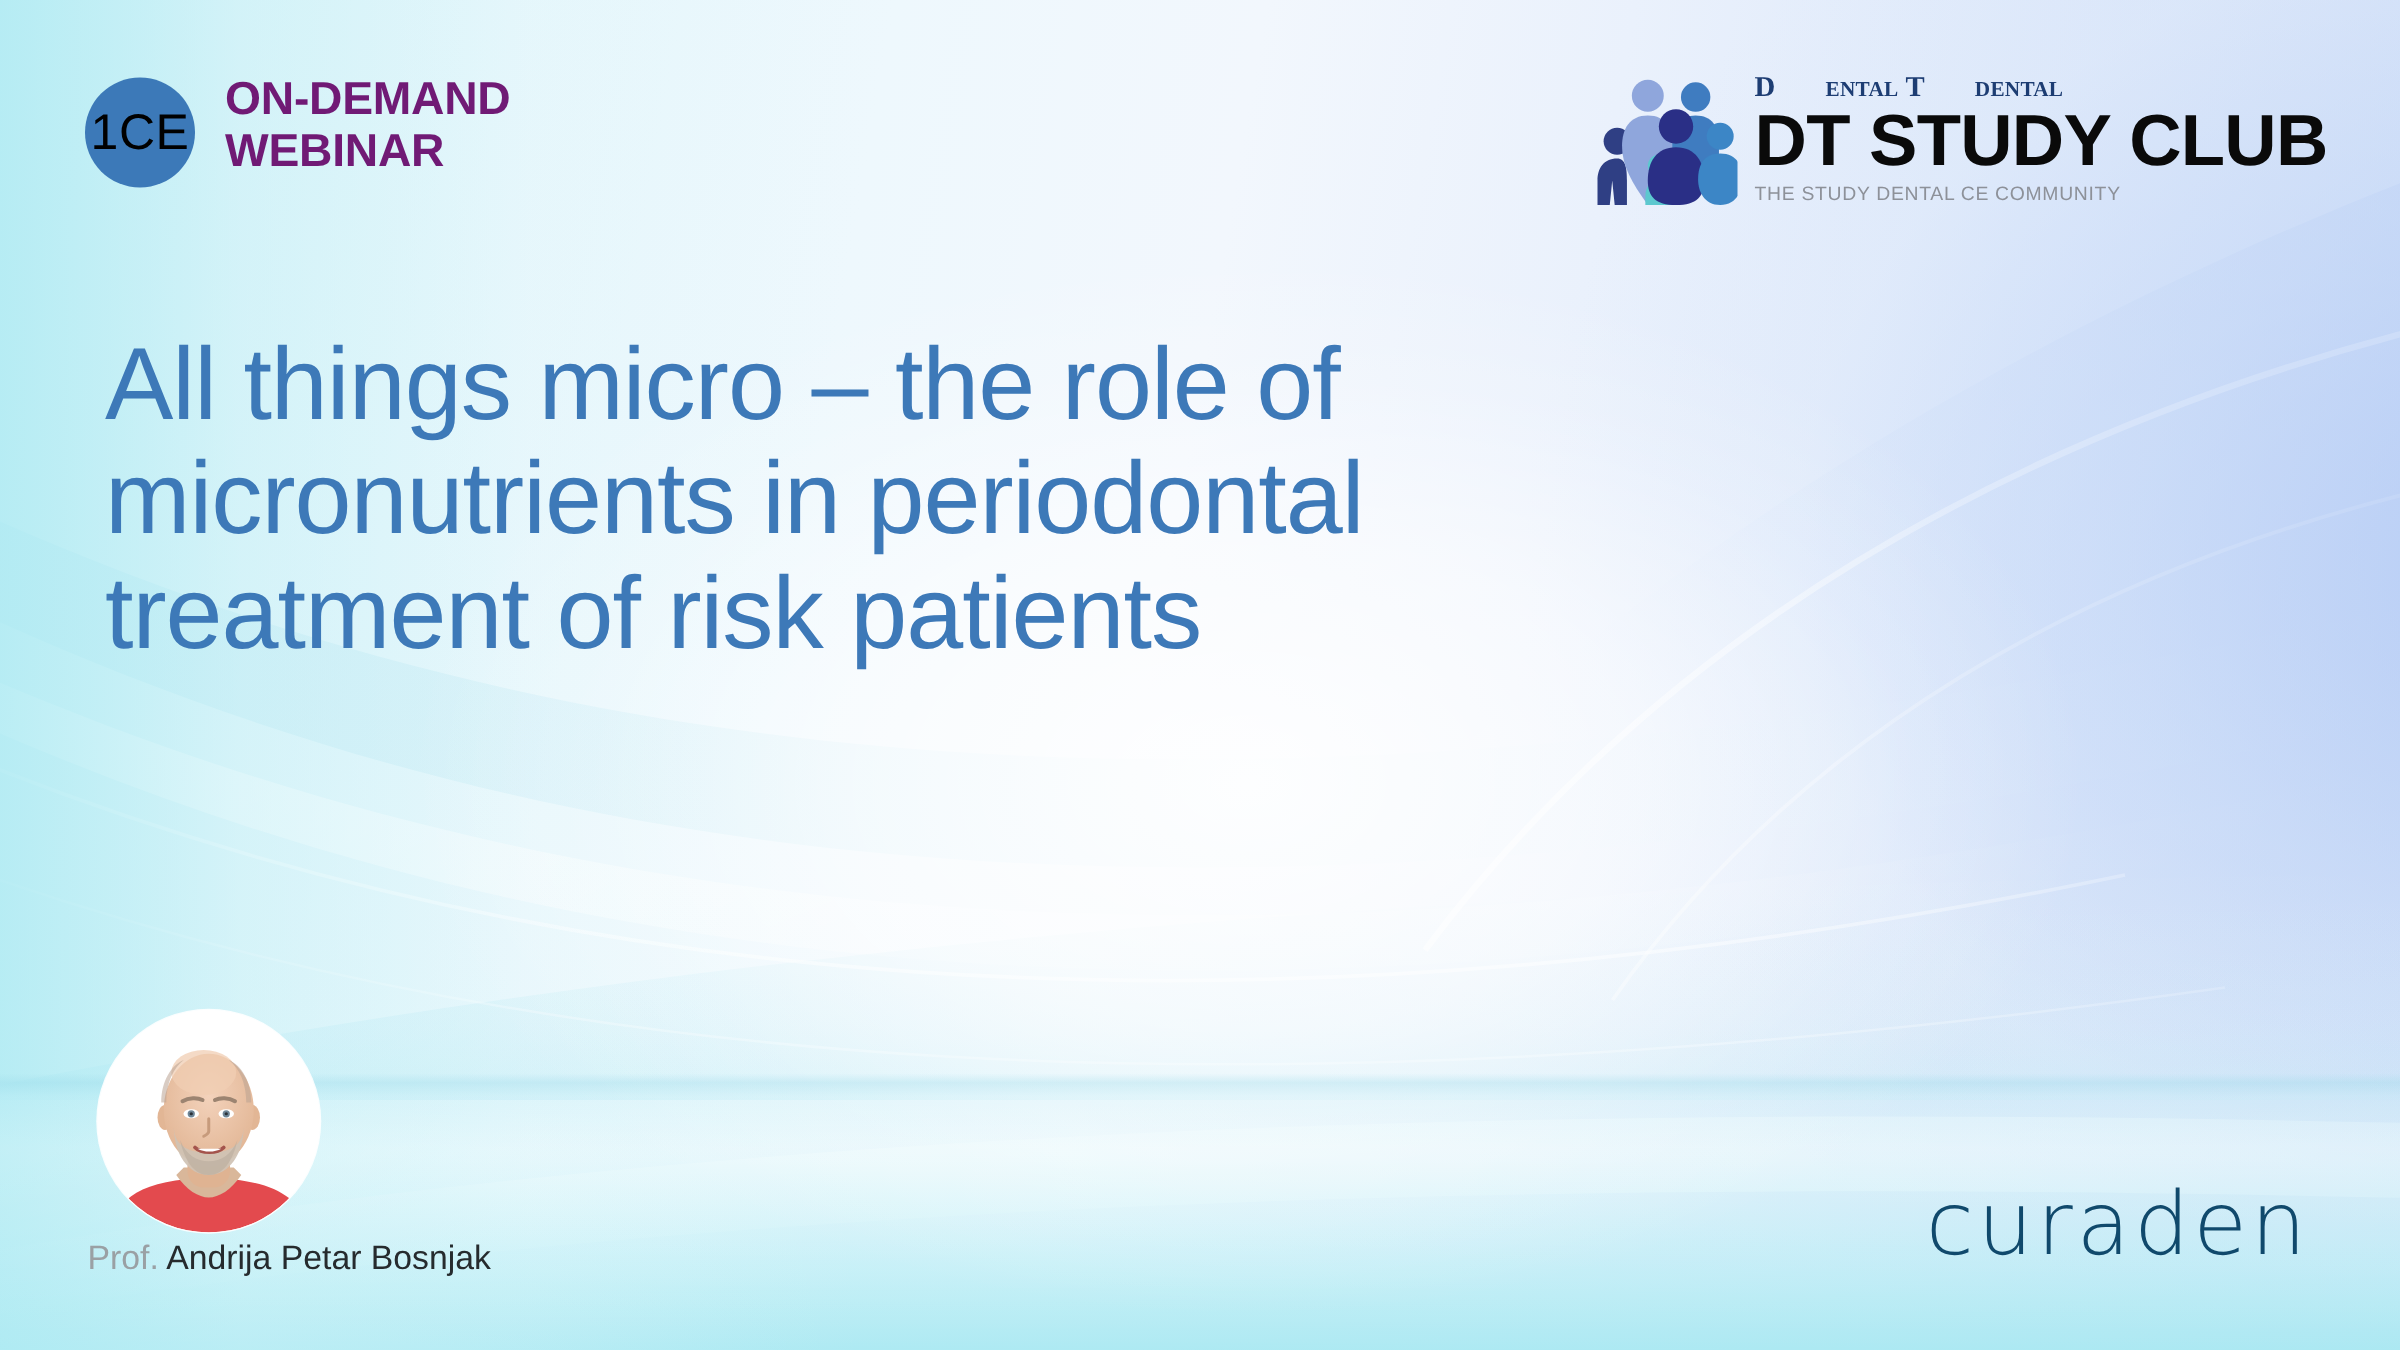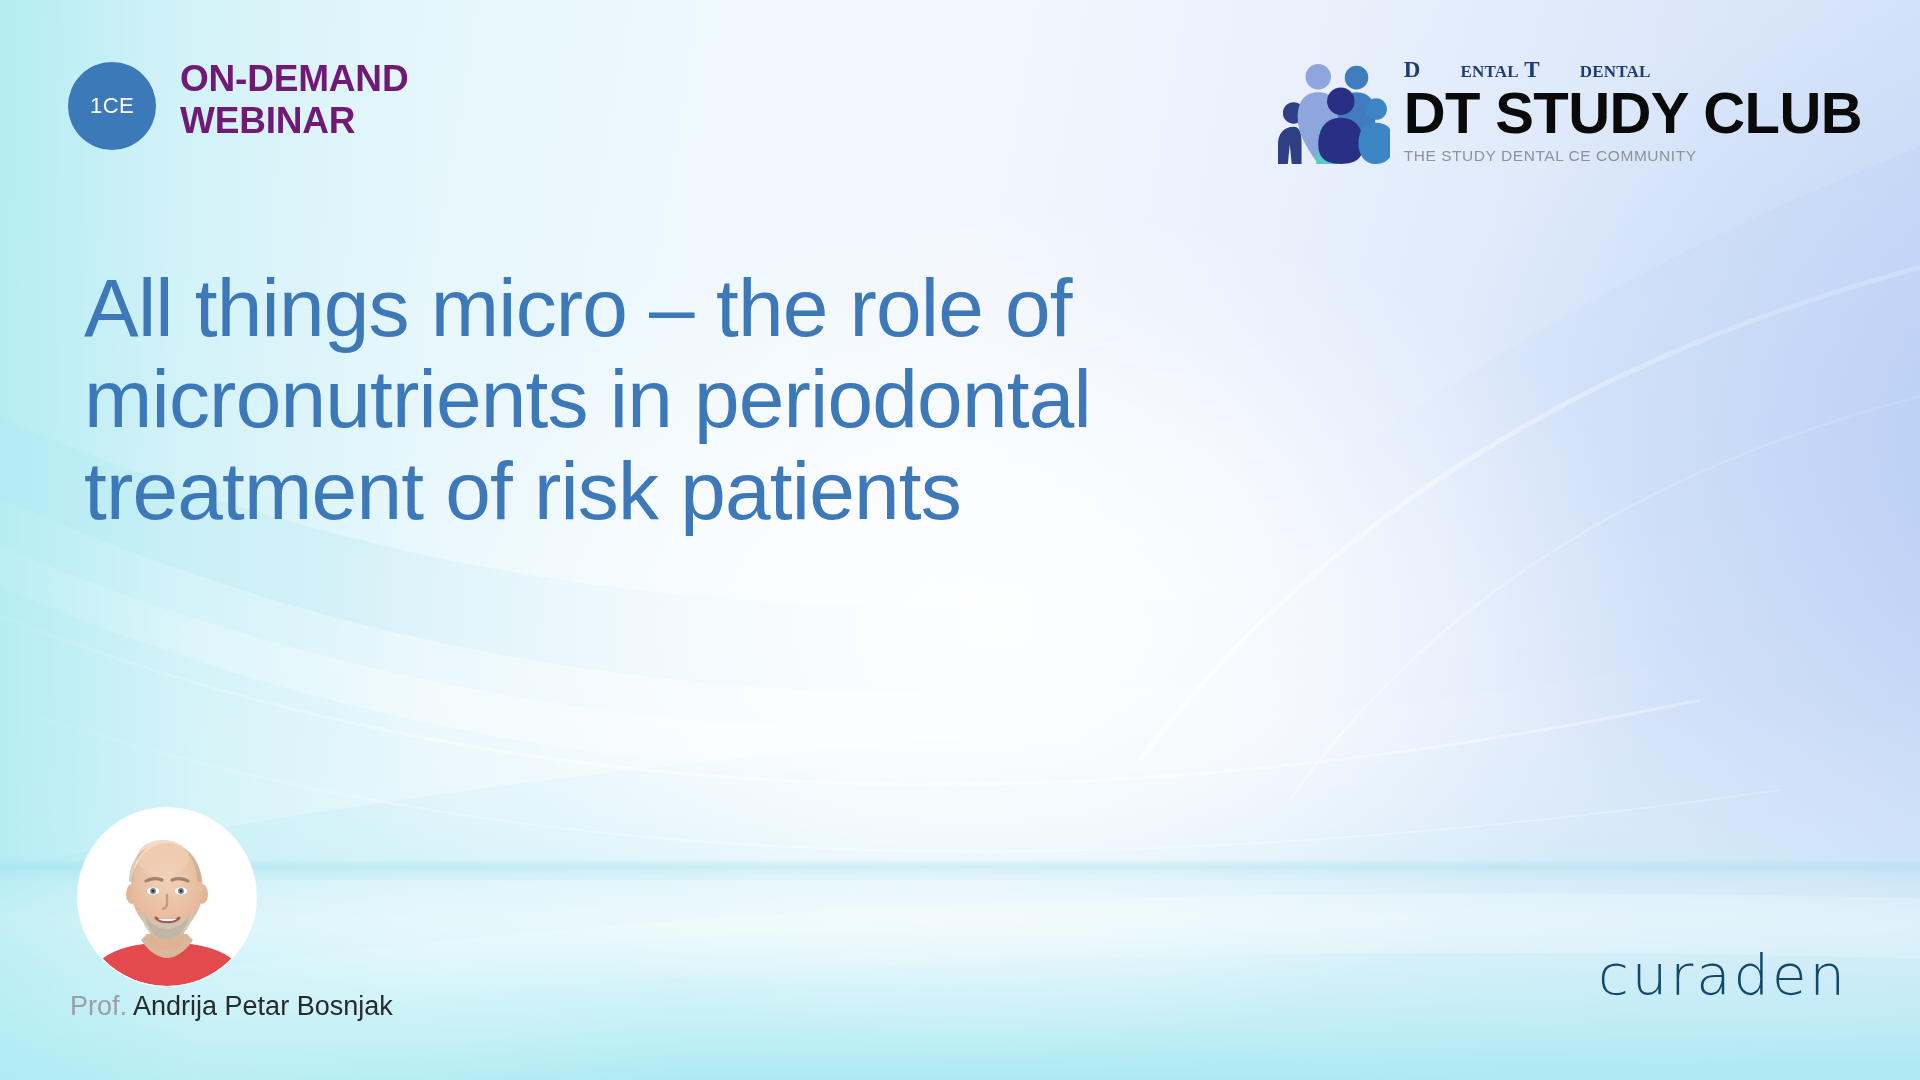--- a/index.html
+++ b/index.html
@@ -107,22 +107,22 @@
     height: 88px;
     border-radius: 50%;
     background: #3c79b8;
     display: flex;
     align-items: center;
     justify-content: center;
     flex: 0 0 auto;
     margin-top: 6px;
   }
   .ce-badge-text {
-    color: #ffffff;
-    font-size: 22px;
+    color: #000000;
+    font-size: 40px;
     font-weight: 400;
     letter-spacing: 0.4px;
     line-height: 1;
     font-family: "Liberation Sans", sans-serif;
   }
   .ce-label {
     font-size: 37px;
     font-weight: bold;
     color: #701a75;
     line-height: 1.14;
@@ -208,22 +208,22 @@
     white-space: nowrap;
   }
   .presenter-name .pre {
     color: #9aa0a4;
   }
 
   
   .curaden {
     position: absolute;
     right: 72px;
-    bottom: 77px;
-    font-size: 56px;
+    bottom: 66px;
+    font-size: 70px;
     font-weight: 300;
     color: #10496c;
     letter-spacing: 3px;
     line-height: 1;
     font-family: "DejaVu Sans", sans-serif;
   }
 </style>
 </head>
 <body>
 

